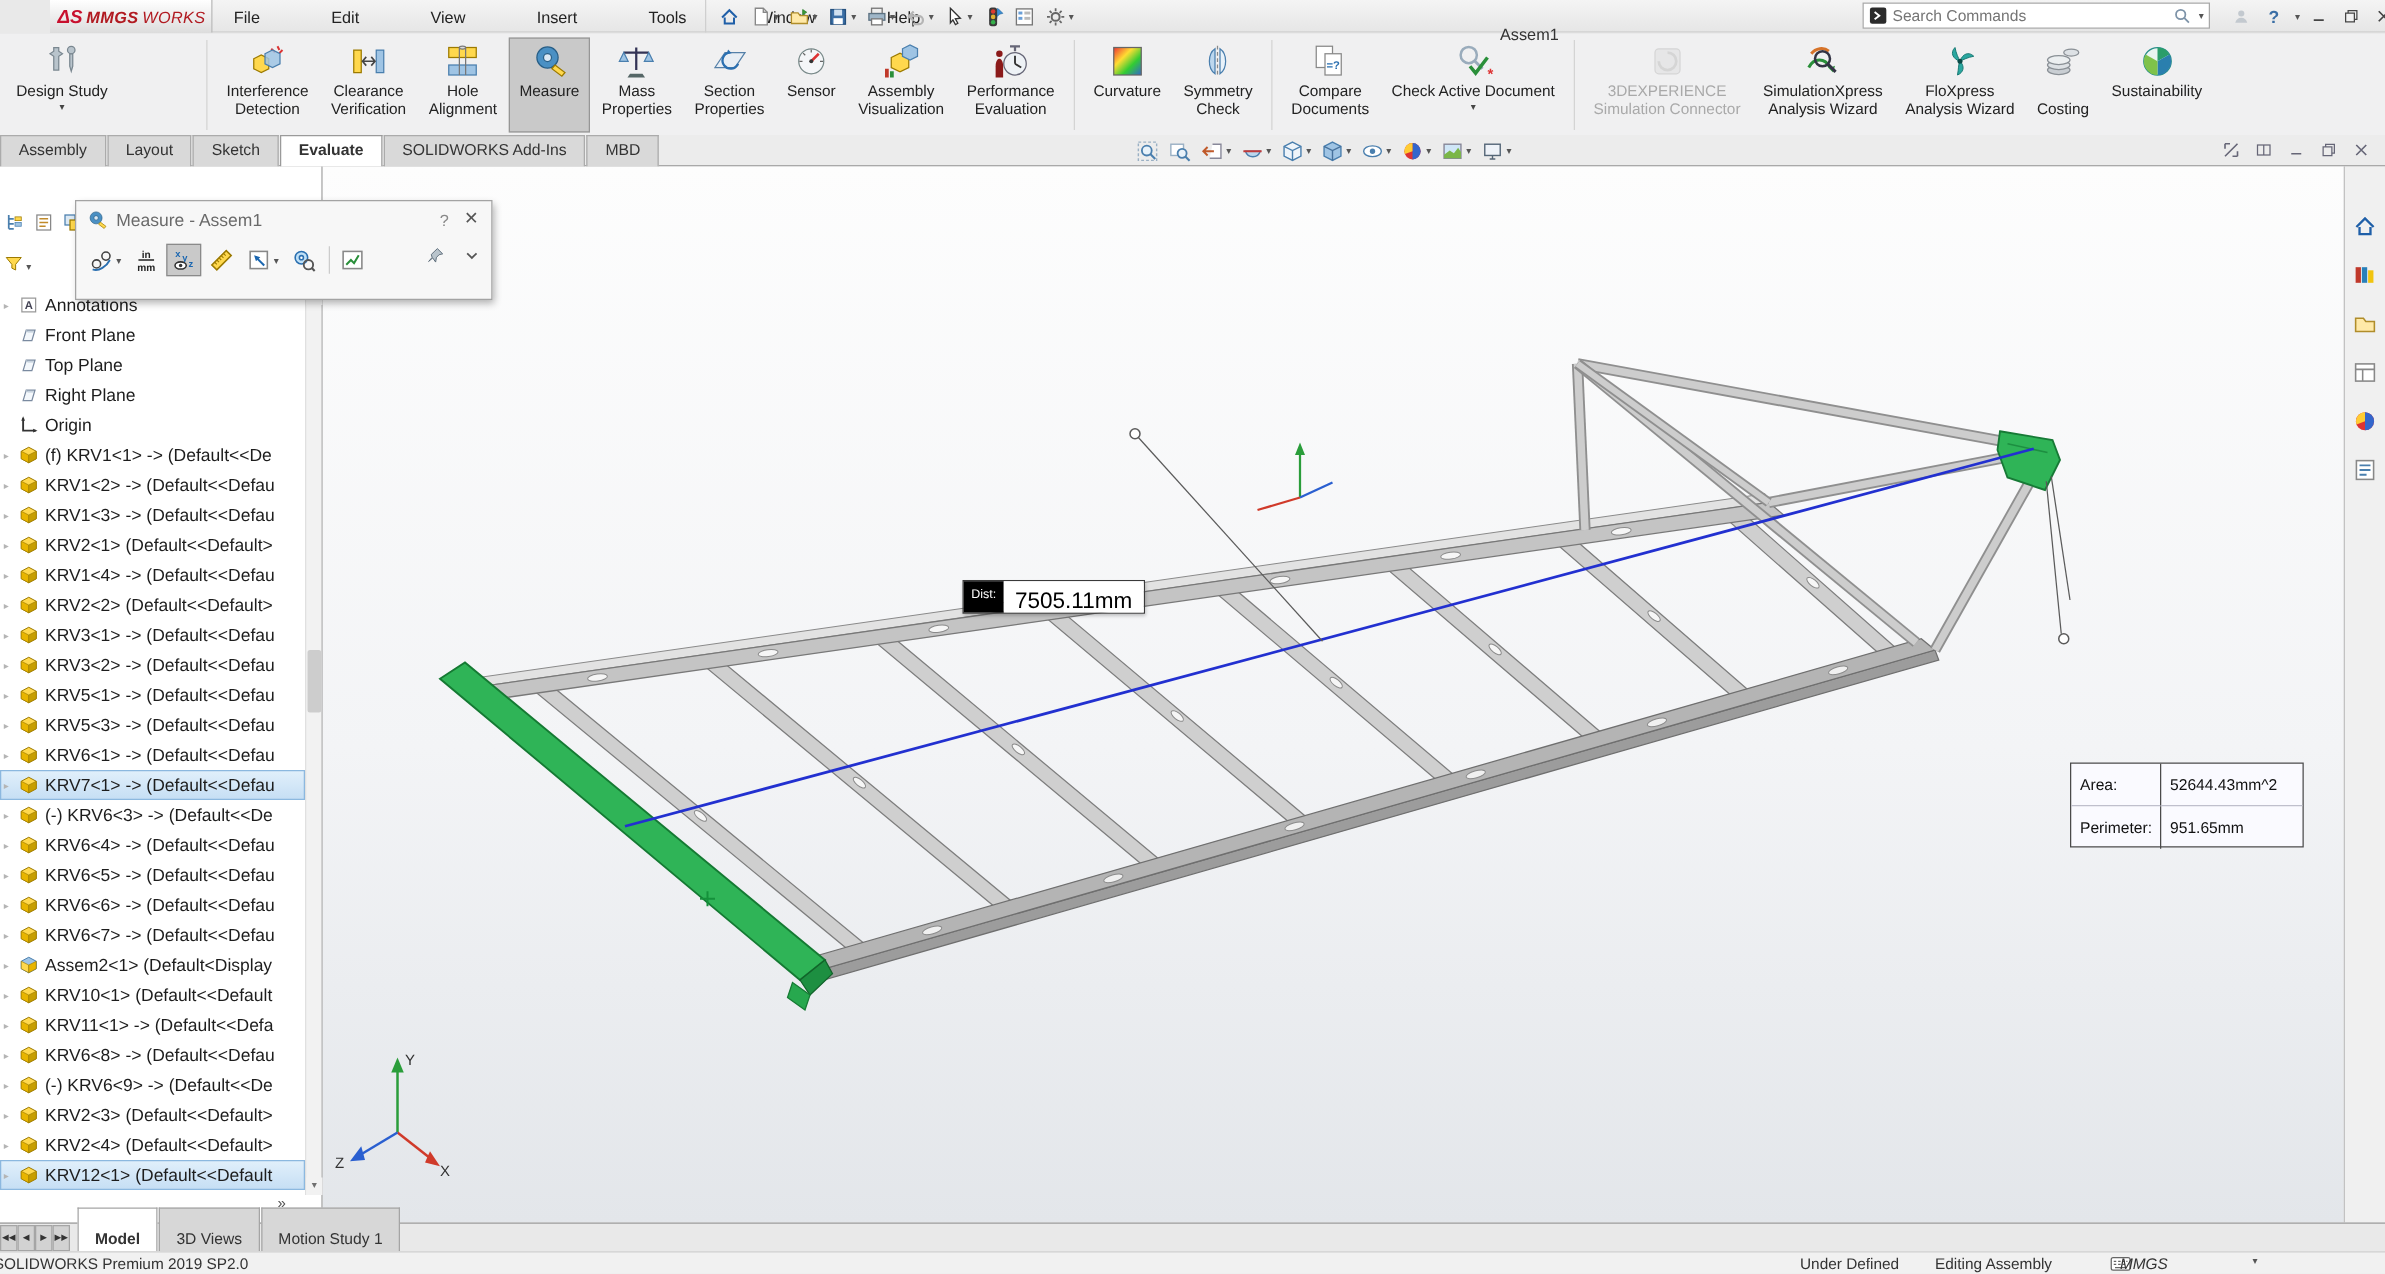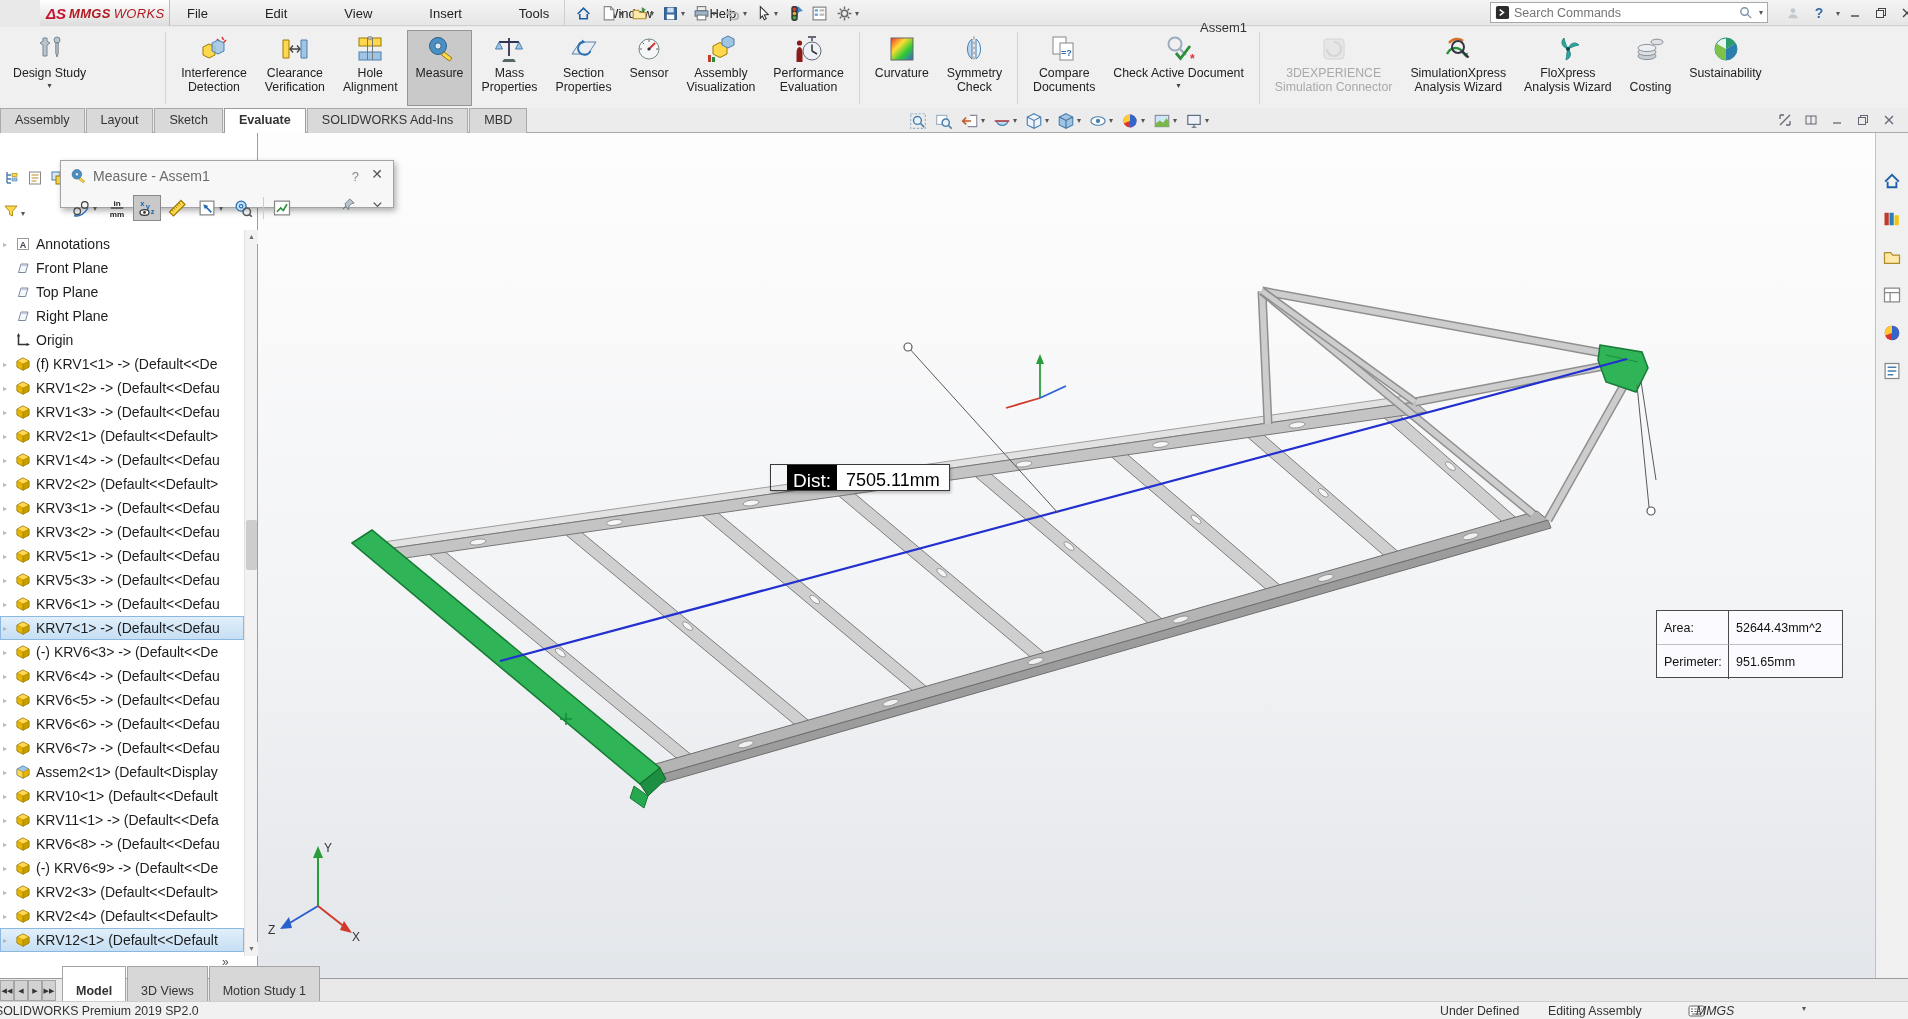--- a/index.html
+++ b/index.html
@@ -68,37 +68,37 @@
   .tree-row .tw-caret { width:12px; font-size:8px; color:#b5b5b5; flex:none; }
   .tree-row .ti { width:16px; height:16px; margin-right:5px; flex:none; }
   .tree-row .ti svg { width:16px; height:16px; }
   .tree-row.selected { background:linear-gradient(#e2f0fb,#c5def4); box-shadow:inset 0 0 0 1px #8cb8df; }
   #tree-scrollbar { position:absolute; left:244px; top:97px; width:13px; height:726px; background:#f2f2f2; border-left:1px solid #e0e0e0; }
   #tree-scrollbar .sb-arrow { width:13px; height:14px; font-size:7px; color:#707070; text-align:center; line-height:14px; background:#f2f2f2; }
   #tree-scrollbar .sb-thumb { position:absolute; left:1px; top:290px; width:11px; height:50px; background:#cdcdcd; border-radius:2px; }
   #panel-expand { position:absolute; left:222px; top:822px; font-size:12px; color:#555; }
 
   
-  #measure-dialog { position:absolute; left:60px; top:160px; width:334px; height:48px; background:#f7f7f7; border:1px solid #a3a3a3; box-shadow:2px 3px 6px rgba(0,0,0,.3); z-index:50; }
+  #measure-dialog { position:absolute; left:60px; top:160px; width:334px; height:80px; background:#f7f7f7; border:1px solid #a3a3a3; box-shadow:2px 3px 6px rgba(0,0,0,.3); z-index:50; }
   #md-title { position:absolute; left:0; top:0; width:100%; height:30px; display:flex; align-items:center; padding:0 8px; gap:6px; }
   #md-title svg { width:18px; height:18px; }
   #md-title .t { font-size:14px; color:#6a6a6a; flex:1; }
   #md-title .h { color:#888; font-size:13px; margin-right:26px; }
   #md-title .x { color:#555; font-size:14px; position:absolute; right:10px; top:5px; }
   #md-tools { position:absolute; left:6px; top:32px; display:flex; align-items:center; height:30px; }
   .mt-btn { display:flex; align-items:center; padding:2px 3px; margin-right:2px; border:1px solid transparent; }
   .mt-btn svg { width:20px; height:20px; }
   .mt-btn.active { background:#c9c9c9; border-color:#8a8a8a; }
   .mt-div { width:1px; height:22px; background:#cccccc; margin:0 4px; }
   #md-right { position:absolute; right:8px; top:36px; display:flex; gap:14px; align-items:center; }
   #md-right svg { width:15px; height:15px; }
 
   
   #dist-callout { position:absolute; left:770px; top:331px; height:27px; display:flex; border:1px solid #3a3a3a; box-shadow:1px 2px 3px rgba(0,0,0,.25); z-index:20; }
-  #dist-callout .dl { background:#000; color:#fff; font-size:19px; padding:5px 6px;margin-left:16px; }
+  #dist-callout .dl { background:#000; color:#fff; font-size:10px; padding:5px 6px; }
   #dist-callout .dv { background:#fff; color:#000; font-size:18px; padding:5px 9px; }
   #area-box { position:absolute; left:1656px; top:477px; width:187px; height:68px; background:#fafaff; border:1px solid #4a4a4a; display:grid; grid-template-columns:72px 1fr; grid-template-rows:34px 34px; z-index:20; }
   #area-box div { font-size:12.5px; color:#111; display:flex; align-items:center; padding-left:7px; }
   #area-box .c1 { border-right:1px solid #4a4a4a; }
   #area-box .r1 { border-bottom:1px solid #bfbfcc; }
 
   
   #bottomtabs { position:absolute; left:0; top:978px; width:1908px; height:23px; background:#e9e9e9; border-top:1px solid #9c9c9c; display:flex; align-items:flex-end; }
   .nav-btn { width:14px; height:21px; background:#d2d2d2; border:1px solid #a5a5a5; font-size:7px; color:#333; text-align:center; line-height:19px; }
   .btab { padding:17px 13px; font-size:12.5px; color:#333; background:#d7d7d7; border:1px solid #a5a5a5; border-bottom:none; height:22px; margin-right:1px; }

